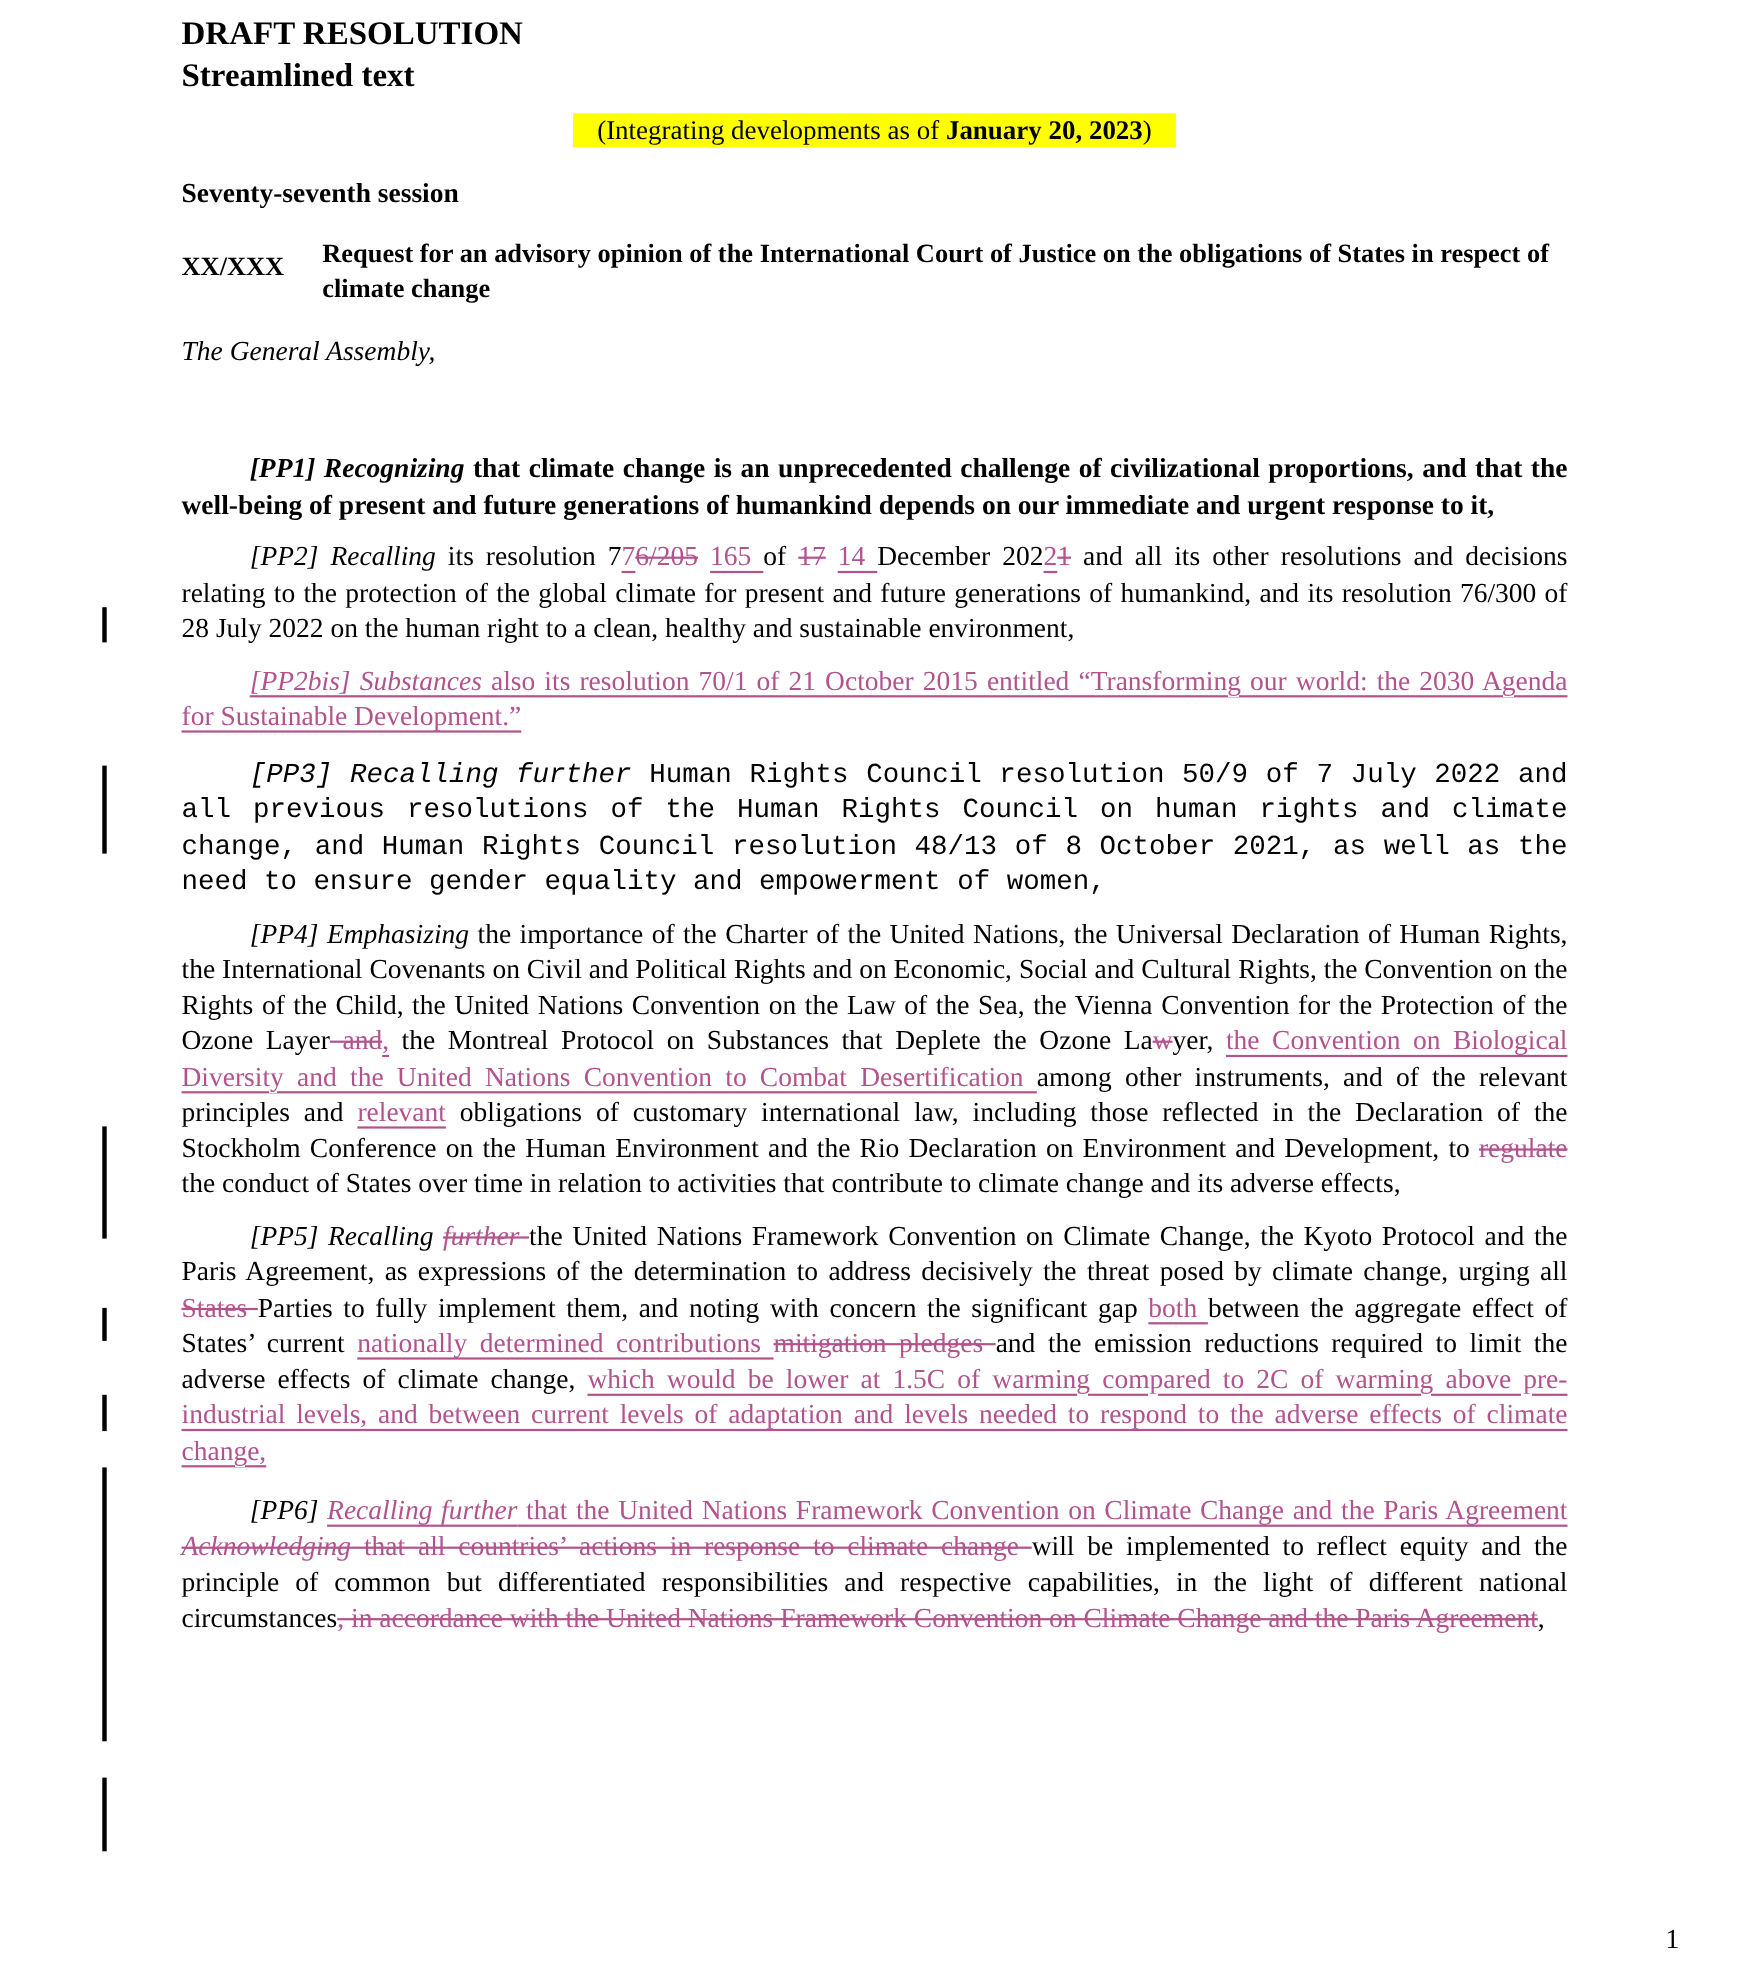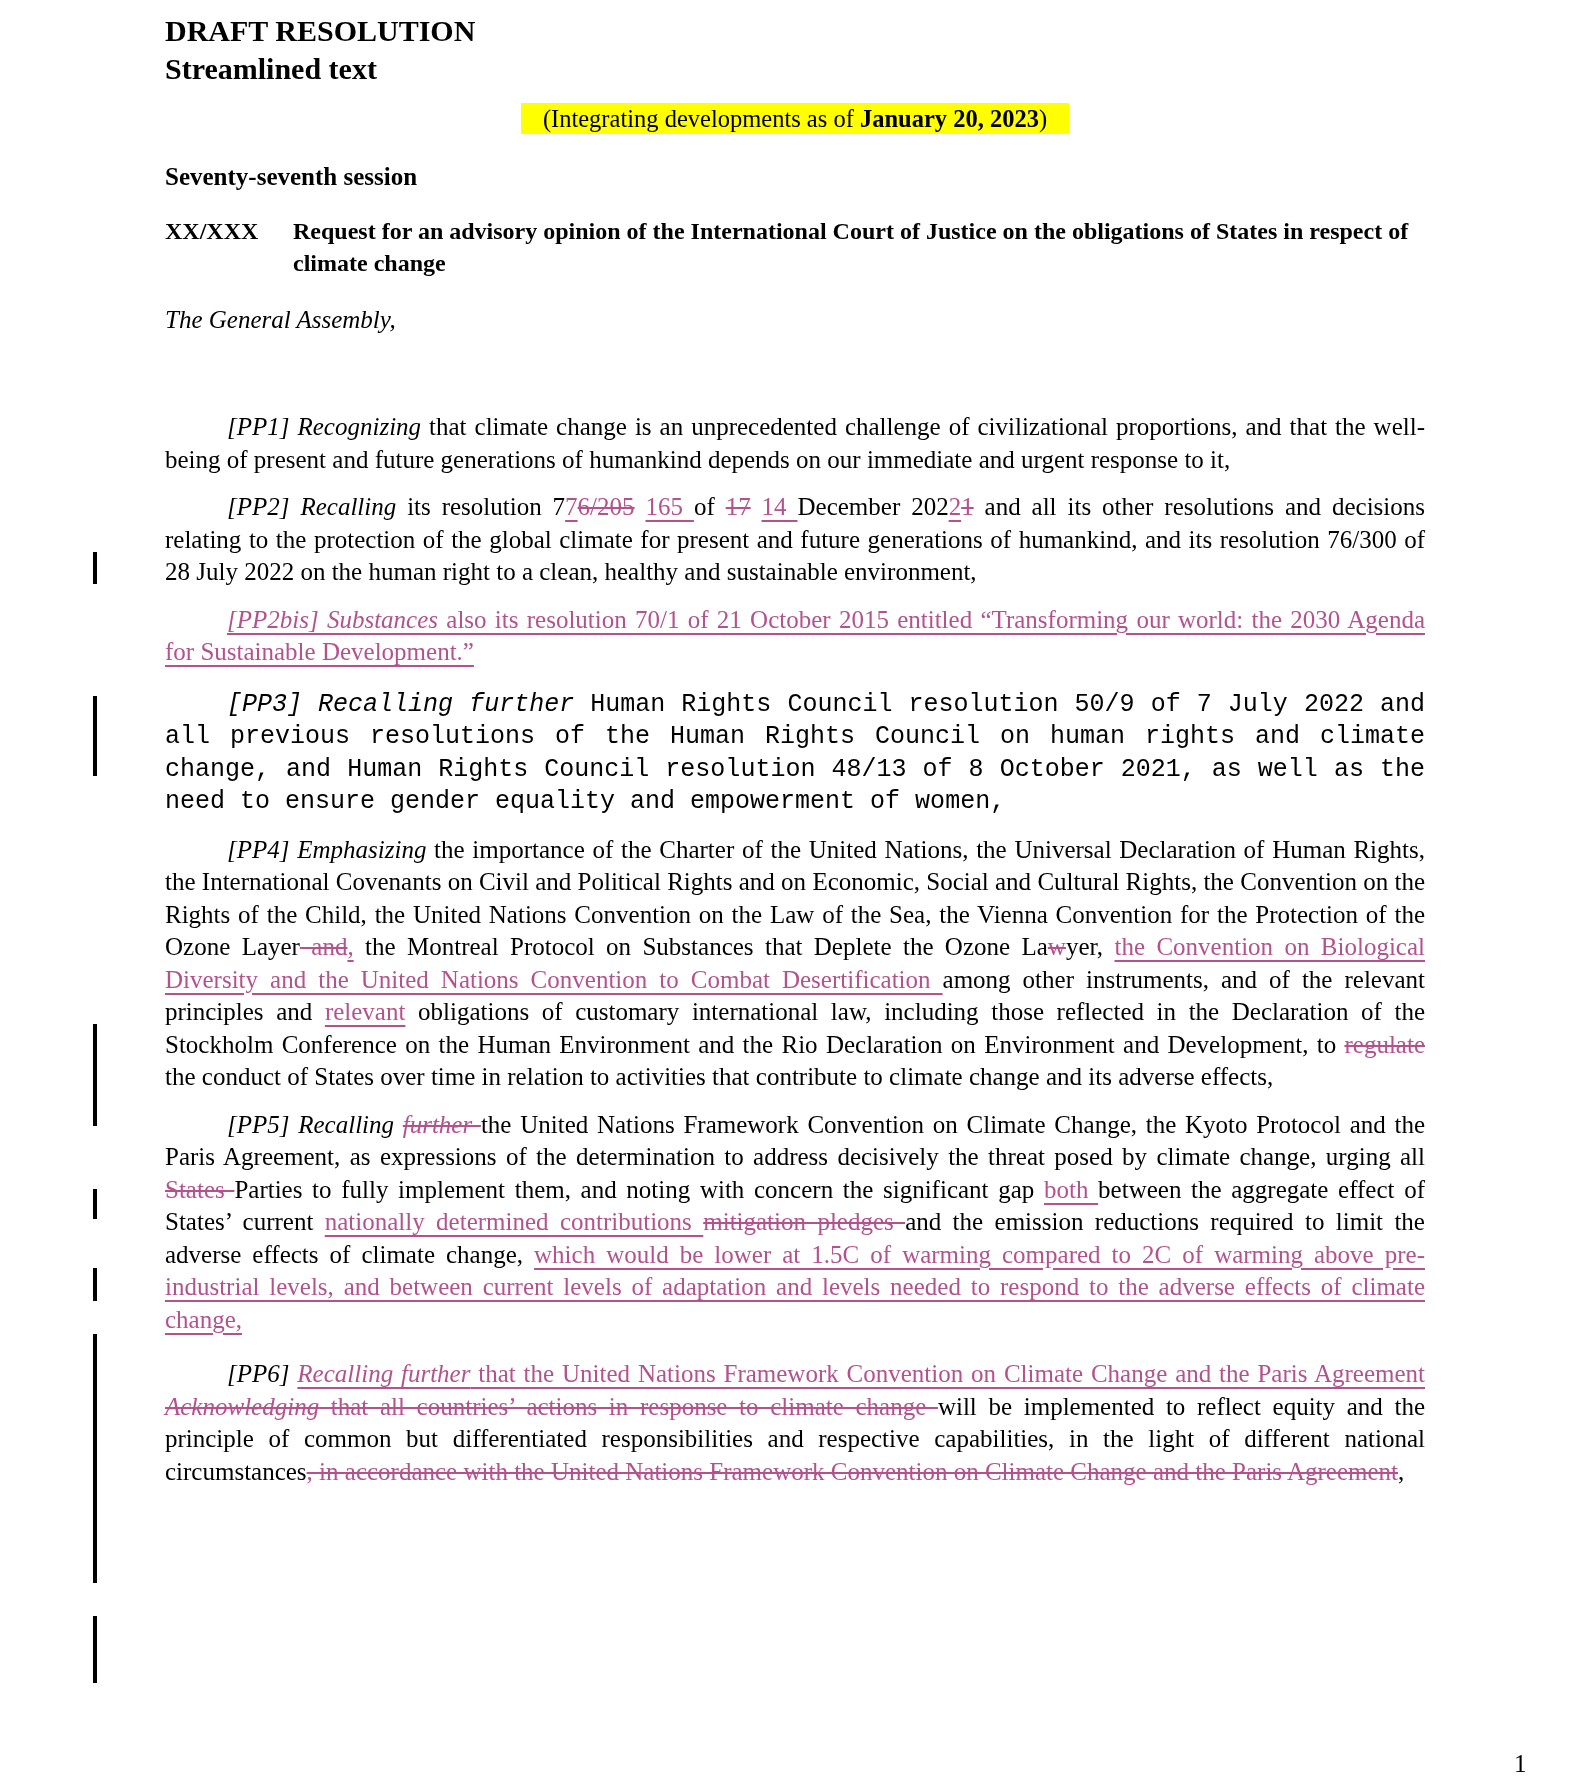--- a/index.html
+++ b/index.html
@@ -19,24 +19,24 @@
     line-height:32.5px;
     overflow:hidden;
   }
   .content{position:absolute;left:165px;top:0;width:1260px;}
   .doc-title{text-align:left;font-weight:bold;font-size:30px;line-height:38px;}
   .title1{margin-top:12px;}
   .hl-line{margin-top:14px;text-align:center;font-size:24.5px;line-height:33px;}
   .hl{background:var(--hl);padding:2px 22px;}
   .session{margin-top:26px;font-weight:bold;}
   .res-heading{margin-top:21px;position:relative;padding-left:128px;font-weight:bold;font-size:24px;line-height:32.5px;}
-  .res-num{position:absolute;left:0;top:0;}
+  .res-num{position:absolute;left:0;top:12px;}
   .ga{margin-top:24px;font-style:italic;}
   .paras p{margin:15px 0 0;text-align:justify;text-indent:62px;}
-  .paras p:first-child{margin-top:75px;}
+  .paras p:first-child{margin-top:75px;font-weight:bold;}
   .paras p#pp3{margin-top:20px;font-family:Liberation Mono, monospace;}
   .paras p#pp6{margin-top:22px;}
   .ri{font-style:italic;}
   .rb{font-weight:bold;}
   .rins{color:var(--ins);text-decoration:underline;text-decoration-thickness:2px;text-underline-offset:5px;}
   .rdel{color:var(--ins);text-decoration:line-through;text-decoration-thickness:2px;}
   .rins.ri,.rdel.ri{font-style:italic;}
   .change-bar{position:absolute;left:93px;width:4px;background:#000;}
   .page-num{position:absolute;top:1748px;left:1514px;font-size:25px;}
 </style>

